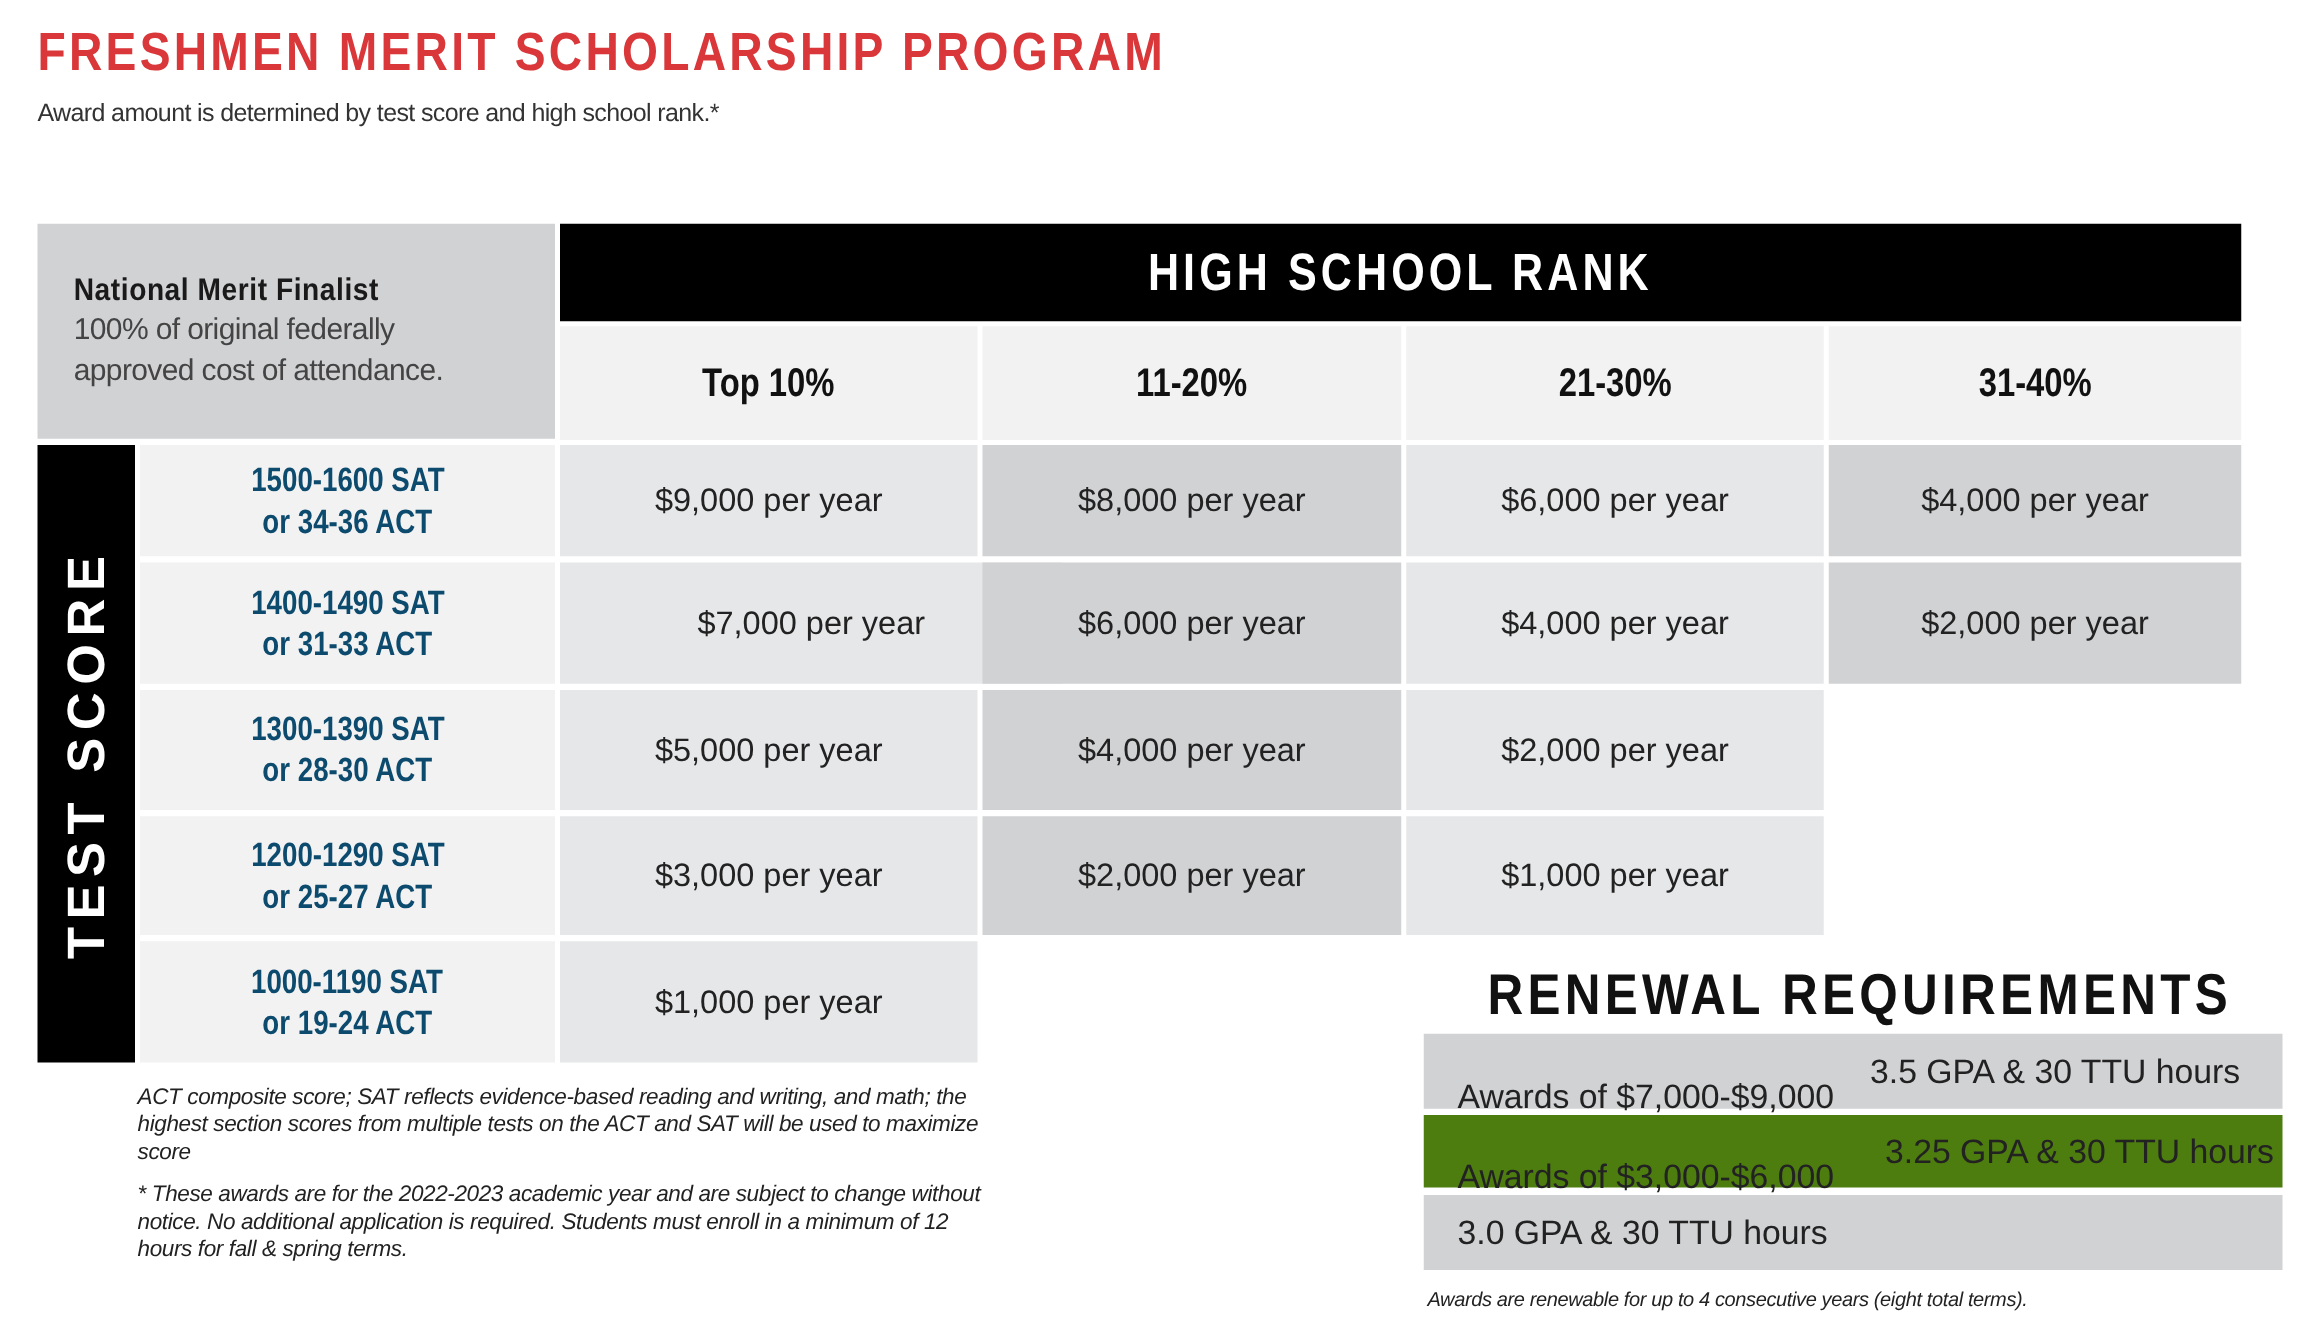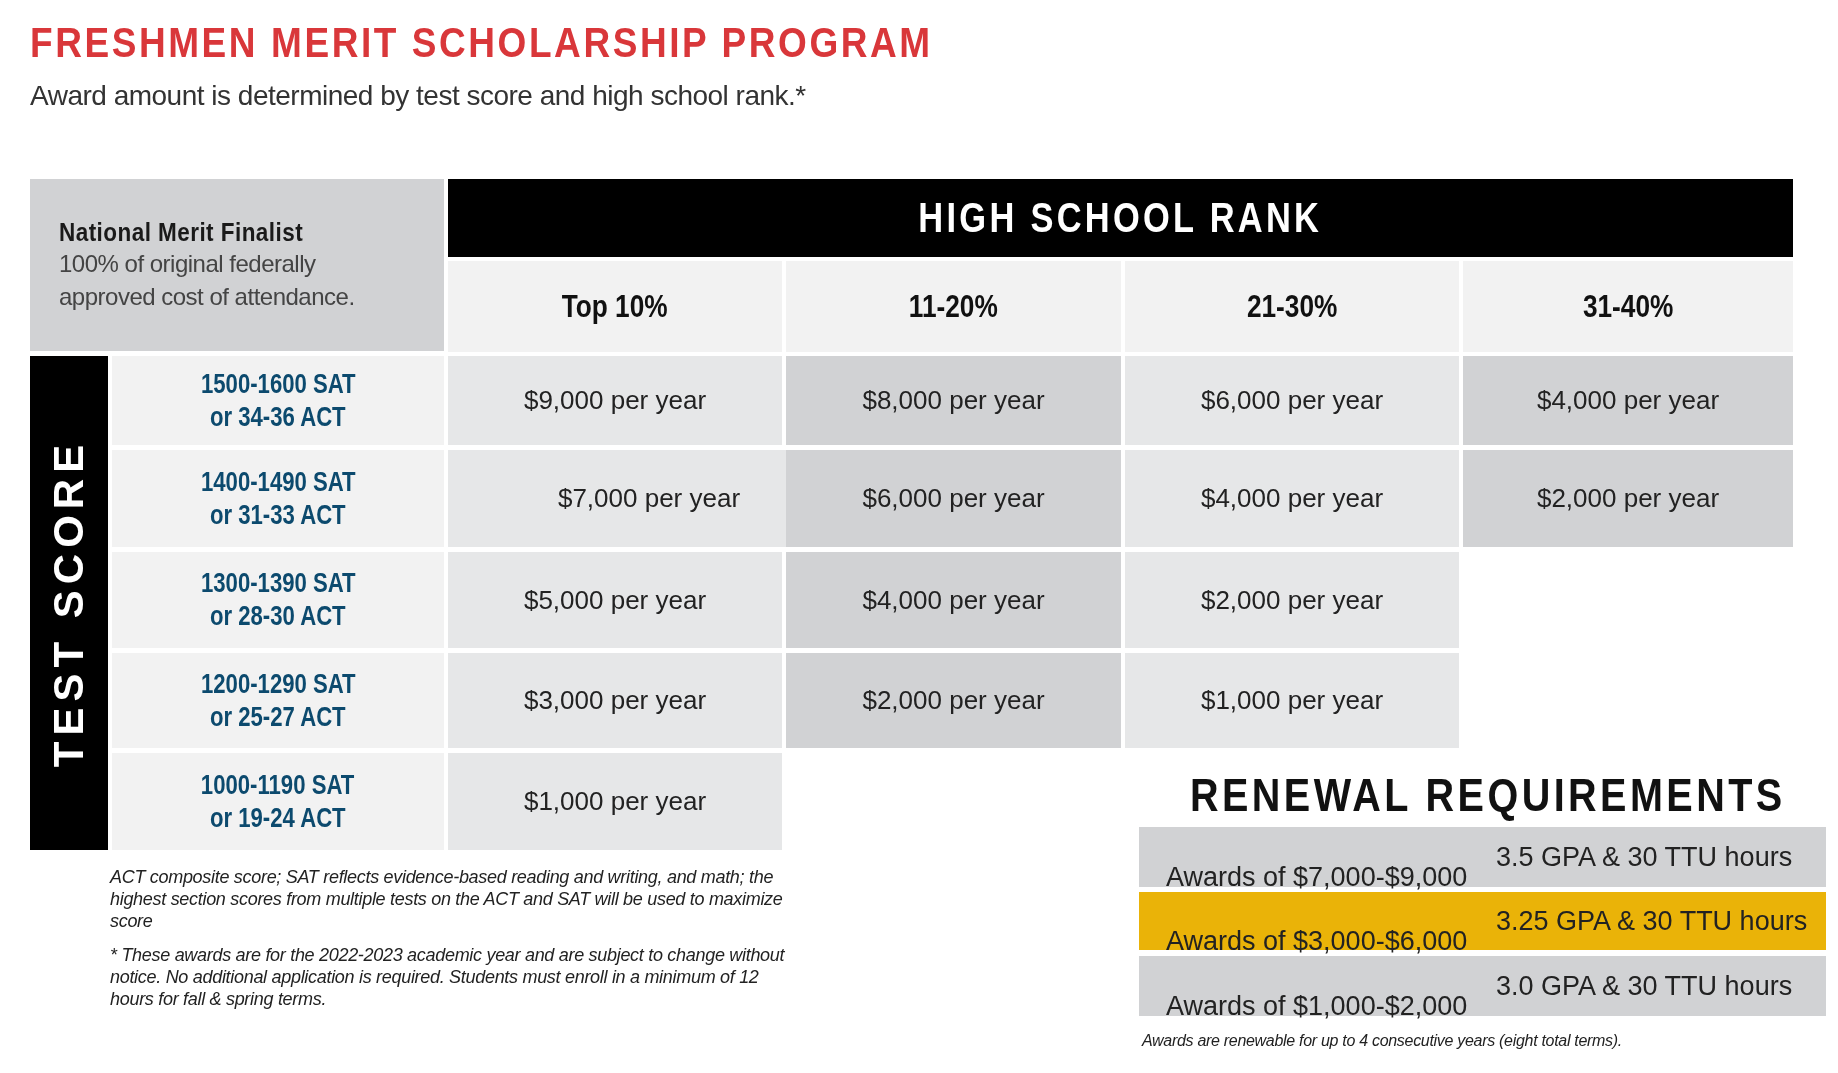--- a/index.html
+++ b/index.html
@@ -1,38 +1,38 @@
 <!DOCTYPE html>
 <html><head>
 <meta charset="utf-8">
 <style>
   html, body { margin:0; padding:0; background:#ffffff; }
   body { width:1838px; height:1073px; position:relative; overflow:hidden; font-family:"Liberation Sans", sans-serif; color:#222; }
   .abs { position:absolute; box-sizing:border-box; }
   .title { left:30px; top:18px; font-family:"Liberation Sans", sans-serif; font-weight:bold; font-size:43px; color:#d9373a; letter-spacing:3px; transform:scaleX(0.86); transform-origin:left top; white-space:nowrap; }
-  .subtitle { left:30px; top:80px; font-size:28px; color:#333; letter-spacing:-0.5px; white-space:nowrap; }
+  .subtitle { left:30px; top:80px; font-size:20px; color:#333; letter-spacing:-0.5px; white-space:nowrap; }
   .nmf { left:30px; top:179px; width:414px; height:172px; background:#d1d2d4; padding:39px 0 0 29px; }
   .nmf-title { font-weight:bold; font-size:25px; color:#1a1a1a; transform:scaleX(0.9); transform-origin:left top; white-space:nowrap; letter-spacing:0.5px; }
   .nmf-desc { font-size:24px; color:#444; line-height:33px; letter-spacing:-0.5px; }
   .hsr { left:448px; top:179px; width:1345px; height:78px; background:#000; color:#fff; display:flex; align-items:center; justify-content:center; }
   .hsr span { font-weight:bold; font-size:42px; letter-spacing:4px; transform:scaleX(0.82); display:inline-block; }
   .colhead { top:261px; height:91px; background:#f2f2f2; display:flex; align-items:center; justify-content:center; font-weight:bold; font-size:32px; color:#111; }
   .colhead span { transform:scaleX(0.82); display:inline-block; }
   .tsbar { left:30px; top:356px; width:78px; height:494px; background:#000; }
   .tsbar span { position:absolute; left:50%; top:50%; transform:translate(-50%,-50%) rotate(-90deg); color:#fff; font-weight:bold; font-size:42px; letter-spacing:6px; white-space:nowrap; }
   .score { left:112px; width:332px; background:#f2f2f2; display:flex; flex-direction:column; align-items:center; justify-content:center; font-weight:bold; font-size:27px; color:#0c4a6e; line-height:33px; }
   .score span { transform:scaleX(0.82); display:inline-block; white-space:nowrap; }
   .cell { display:flex; align-items:center; justify-content:center; font-size:26px; color:#222; white-space:nowrap; }
   .cell.light { background:#e6e7e8; }
   .cell.dark { background:#d1d2d4; }
   .note { left:110px; width:680px; font-style:italic; font-size:18px; color:#222; line-height:22px; letter-spacing:-0.3px; }
   .renew-title { left:1190px; top:768px; font-weight:bold; font-size:46px; color:#111; letter-spacing:4px; transform:scaleX(0.86); transform-origin:left top; white-space:nowrap; }
   .renew-row { left:1139px; width:687px; display:flex; align-items:center; font-size:27px; color:#222; padding-left:27px; white-space:nowrap; }
   .renew-row.dark { background:#d1d2d4; }
-  .renew-row.light { background:#eab308; }
+  .renew-row.light { background:#4d7c0f;gap:12px; }
   .renew-row .range { width:330px;margin-top:41px; }
   .renew-foot { left:1142px; top:1032px; font-style:italic; font-size:16px; color:#222; letter-spacing:-0.3px; white-space:nowrap; }
 </style>
 </head>
 <body>
 
 <div class="abs title">FRESHMEN MERIT SCHOLARSHIP PROGRAM</div>
 <div class="abs subtitle">Award amount is determined by test score and high school rank.*</div>
 
 <div class="abs nmf">
@@ -109,17 +109,16 @@
 
 <div class="abs renew-row dark" style="top:827px;height:60px;">
   <span class="range">Awards of $7,000-$9,000</span>
   <span>3.5 GPA &amp; 30 TTU hours</span>
 </div>
 <div class="abs renew-row light" style="top:892px;height:58px;">
   <span class="range">Awards of $3,000-$6,000</span>
   <span>3.25 GPA &amp; 30 TTU hours</span>
 </div>
 <div class="abs renew-row dark" style="top:956px;height:60px;">
-  <span class="range">Awards of $1,000-$2,000</span>
   <span>3.0 GPA &amp; 30 TTU hours</span>
 </div>
 
 <div class="abs renew-foot">Awards are renewable for up to 4 consecutive years (eight total terms).</div>
 
 </body></html>

